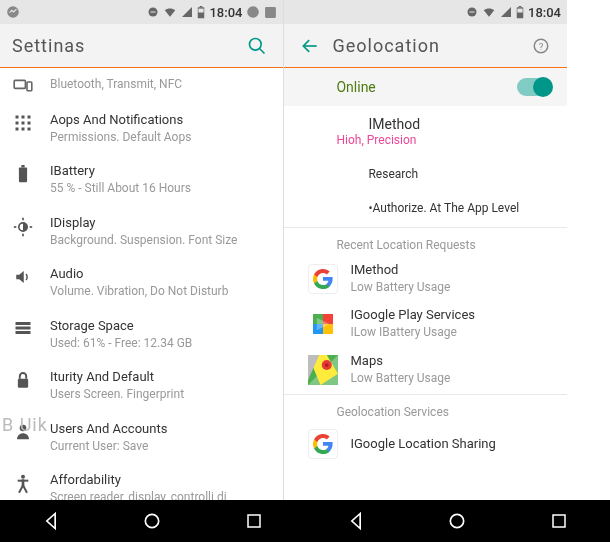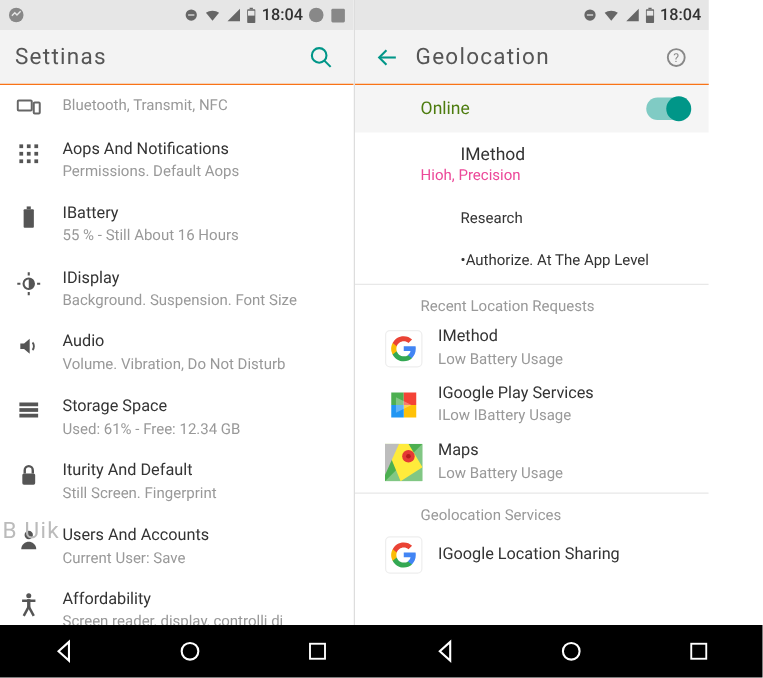--- a/index.html
+++ b/index.html
@@ -185,21 +185,21 @@
       </div>
       <div class="row">
         <div class="row-icon">
             <svg width="16" height="18" viewBox="0 0 24 28" fill="#555">
               <rect x="4" y="12" width="16" height="14" rx="2"></rect>
               <path d="M7 12V8a5 5 0 0110 0v4" fill="none" stroke="#555" stroke-width="3"></path>
             </svg>
           </div>
         <div class="row-body">
             <div class="row-title">Iturity And Default</div>
-            <div class="row-sub">Still Screen. Fingerprint</div>
+            <div class="row-sub">Users Screen. Fingerprint</div>
           </div>
       </div>
       <div class="row">
         <div class="row-icon">
             <svg width="16" height="18" viewBox="0 0 24 26" fill="#555">
               <circle cx="12" cy="7" r="5"></circle>
               <path d="M3 24c0-6 5-9 9-9s9 3 9 9z"></path>
             </svg>
           </div>
         <div class="row-body">

